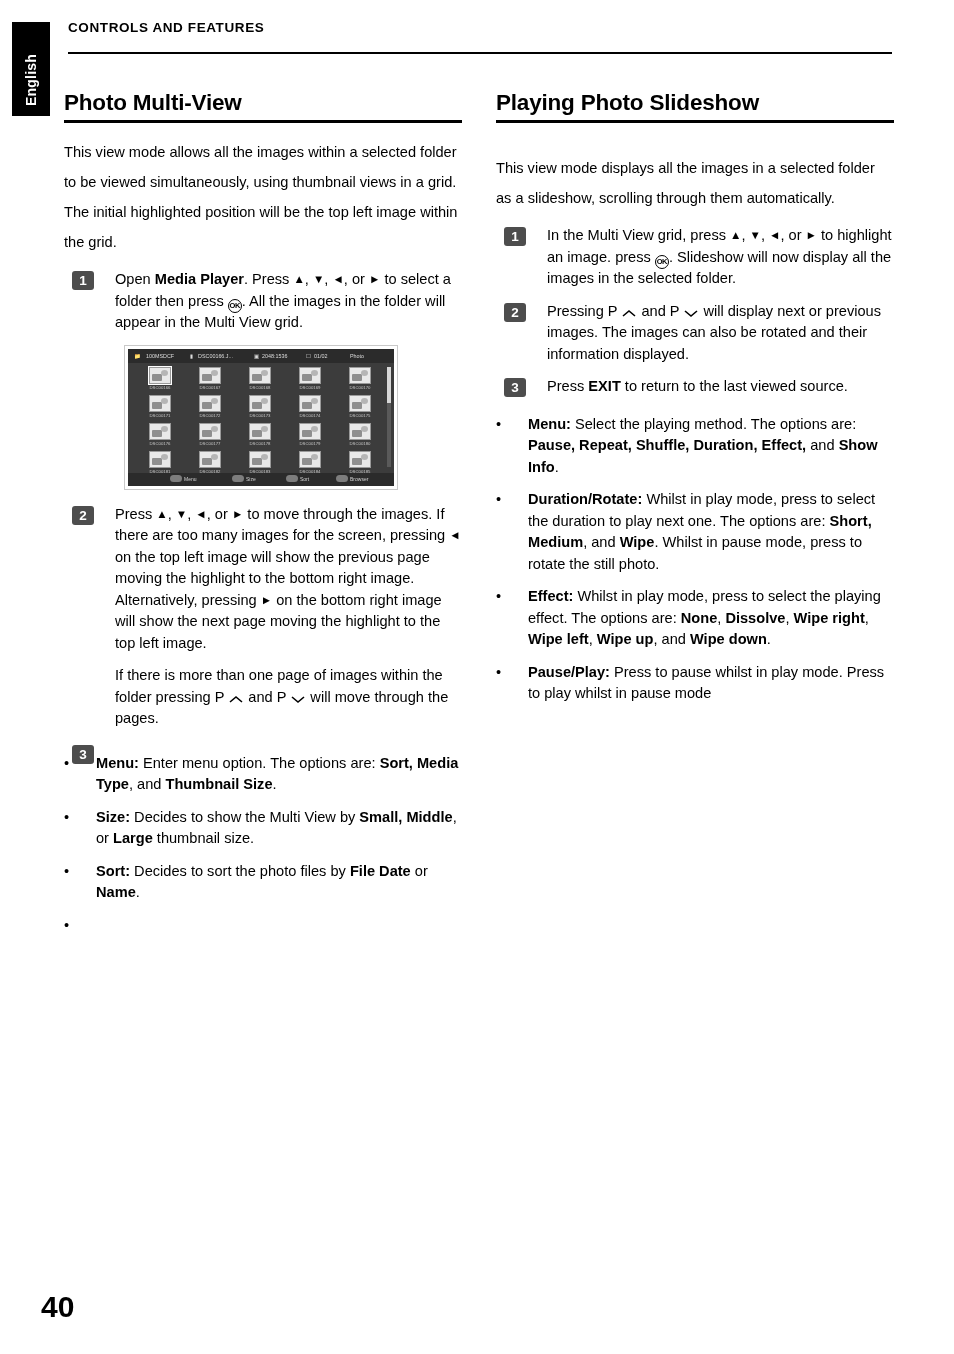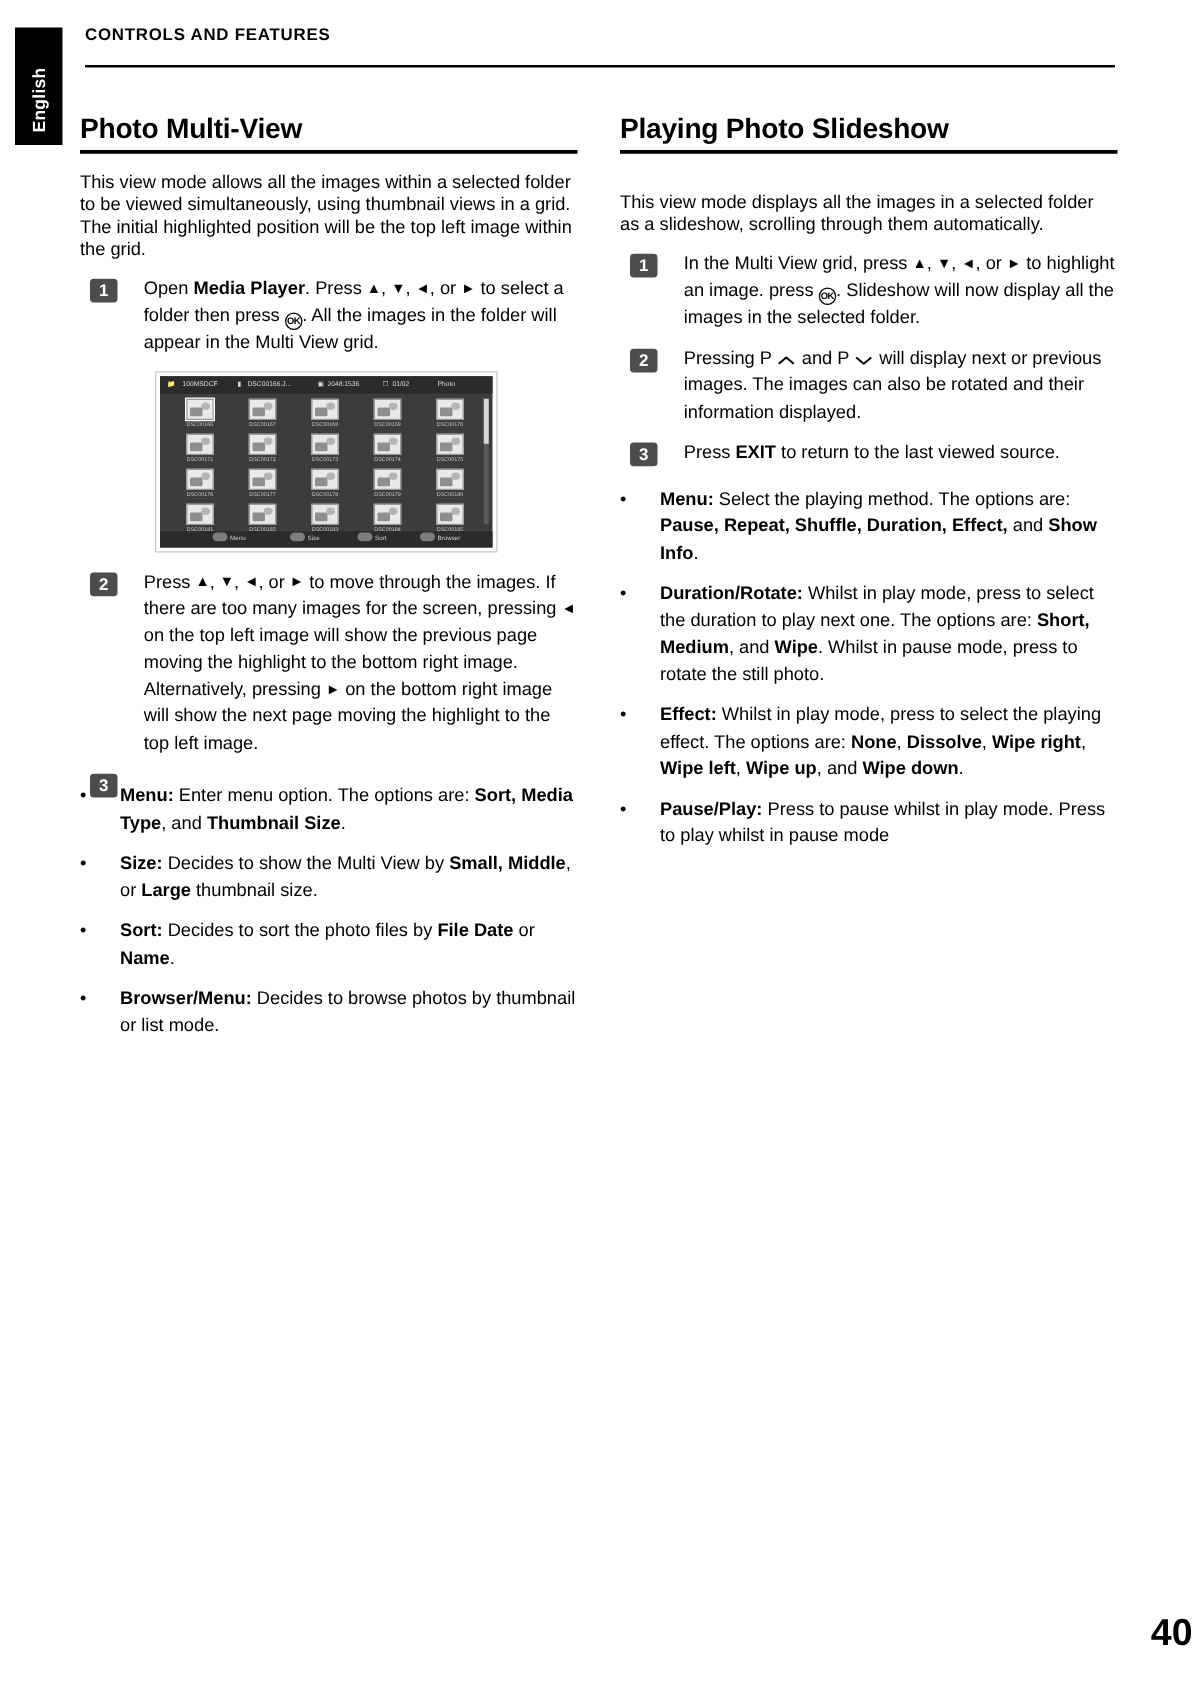--- a/index.html
+++ b/index.html
@@ -64,21 +64,21 @@
     letter-spacing: -0.2px;
     padding-bottom: 4px;
   }
   .sect-rule {
     height: 3px;
     background: #000;
     margin-bottom: 14px;
   }
   p.body {
     font-size: 14.6px;
-    line-height: 18px;
+    line-height: 30px;
     margin: 0 0 12px 0;
   }
   .step {
     position: relative;
     padding-left: 51px;
     margin-bottom: 11px;
     font-size: 14.6px;
     line-height: 21.5px;
   }
   .step .num {
@@ -123,23 +123,24 @@
   .chan {
     display: inline-block;
     width: 16px;
     position: relative;
     top: 2px;
   }
   .page-num {
     position: absolute;
     left: 0; right: 0;
     top: 1290px;
-    text-align: right;
+    text-align: left;
     font-size: 30px;
     font-weight: bold;
+    padding-left: 41px;
   }
 
   
   .figure {
     position: relative;
     margin: 6px 0 14px 60px;
     width: 274px; height: 145px;
     background: #ffffff;
     border: 1px solid #c9c9c9;
   }
@@ -367,20 +368,27 @@
           <span style="left:208px;"><i class="key"></i><span>Browser</span></span>
         </div>
       </div>
     </div>
 
     <div class="step">
       <span class="num">2</span>
       <span>Press <span class="tri">▲</span>, <span class="tri">▼</span>, <span class="tri">◄</span>, or <span class="tri">►</span> to move through the images. If there are too many images for the screen, pressing <span class="tri">◄</span> on the top left image will show the previous page moving the highlight to the bottom right image. Alternatively, pressing <span class="tri">►</span> on the bottom right image will show the next page moving the highlight to the top left image.</span>
     </div>
 
+    <div class="step" style="margin-bottom:13px;">
+      <span>If there is more than one page of images within the folder pressing P <span class="chan"><svg width="16" height="9" viewBox="0 0 16 9">
+              <path d="M2 7 L8 2 L14 7" stroke="#000" stroke-width="1.6" fill="none"></path>
+            </svg></span> and P <span class="chan"><svg width="16" height="9" viewBox="0 0 16 9">
+              <path d="M2 2 L8 7 L14 2" stroke="#000" stroke-width="1.6" fill="none"></path>
+            </svg></span> will move through the pages.</span>
+    </div>
 
     <div class="step" style="padding-left:56px;">
       <span class="num">3</span>
     </div>
 
     <div style="height:10px"></div>
 
     <div class="bullet">
       <span class="dot">•</span>
       <span><b>Menu:</b> Enter menu option. The options are: <b>Sort, Media Type</b>, and <b>Thumbnail Size</b>.</span>
@@ -388,21 +396,20 @@
     <div class="bullet">
       <span class="dot">•</span>
       <span><b>Size:</b> Decides to show the Multi View by <b>Small, Middle</b>, or <b>Large</b> thumbnail size.</span>
     </div>
     <div class="bullet">
       <span class="dot">•</span>
       <span><b>Sort:</b> Decides to sort the photo files by <b>File Date</b> or <b>Name</b>.</span>
     </div>
     <div class="bullet">
       <span class="dot">•</span>
-      <span><b>Browser/Menu:</b> Decides to browse photos by thumbnail or list mode.</span>
     </div>
   </div>
 
   <div class="col col-right">
     <div class="sect-title">Playing Photo Slideshow</div>
     <div class="sect-rule"></div>
 
     <p class="body" style="margin-top:30px;">This view mode displays all the images in a selected folder as a slideshow, scrolling through them automatically.</p>
 
     <div class="step">

